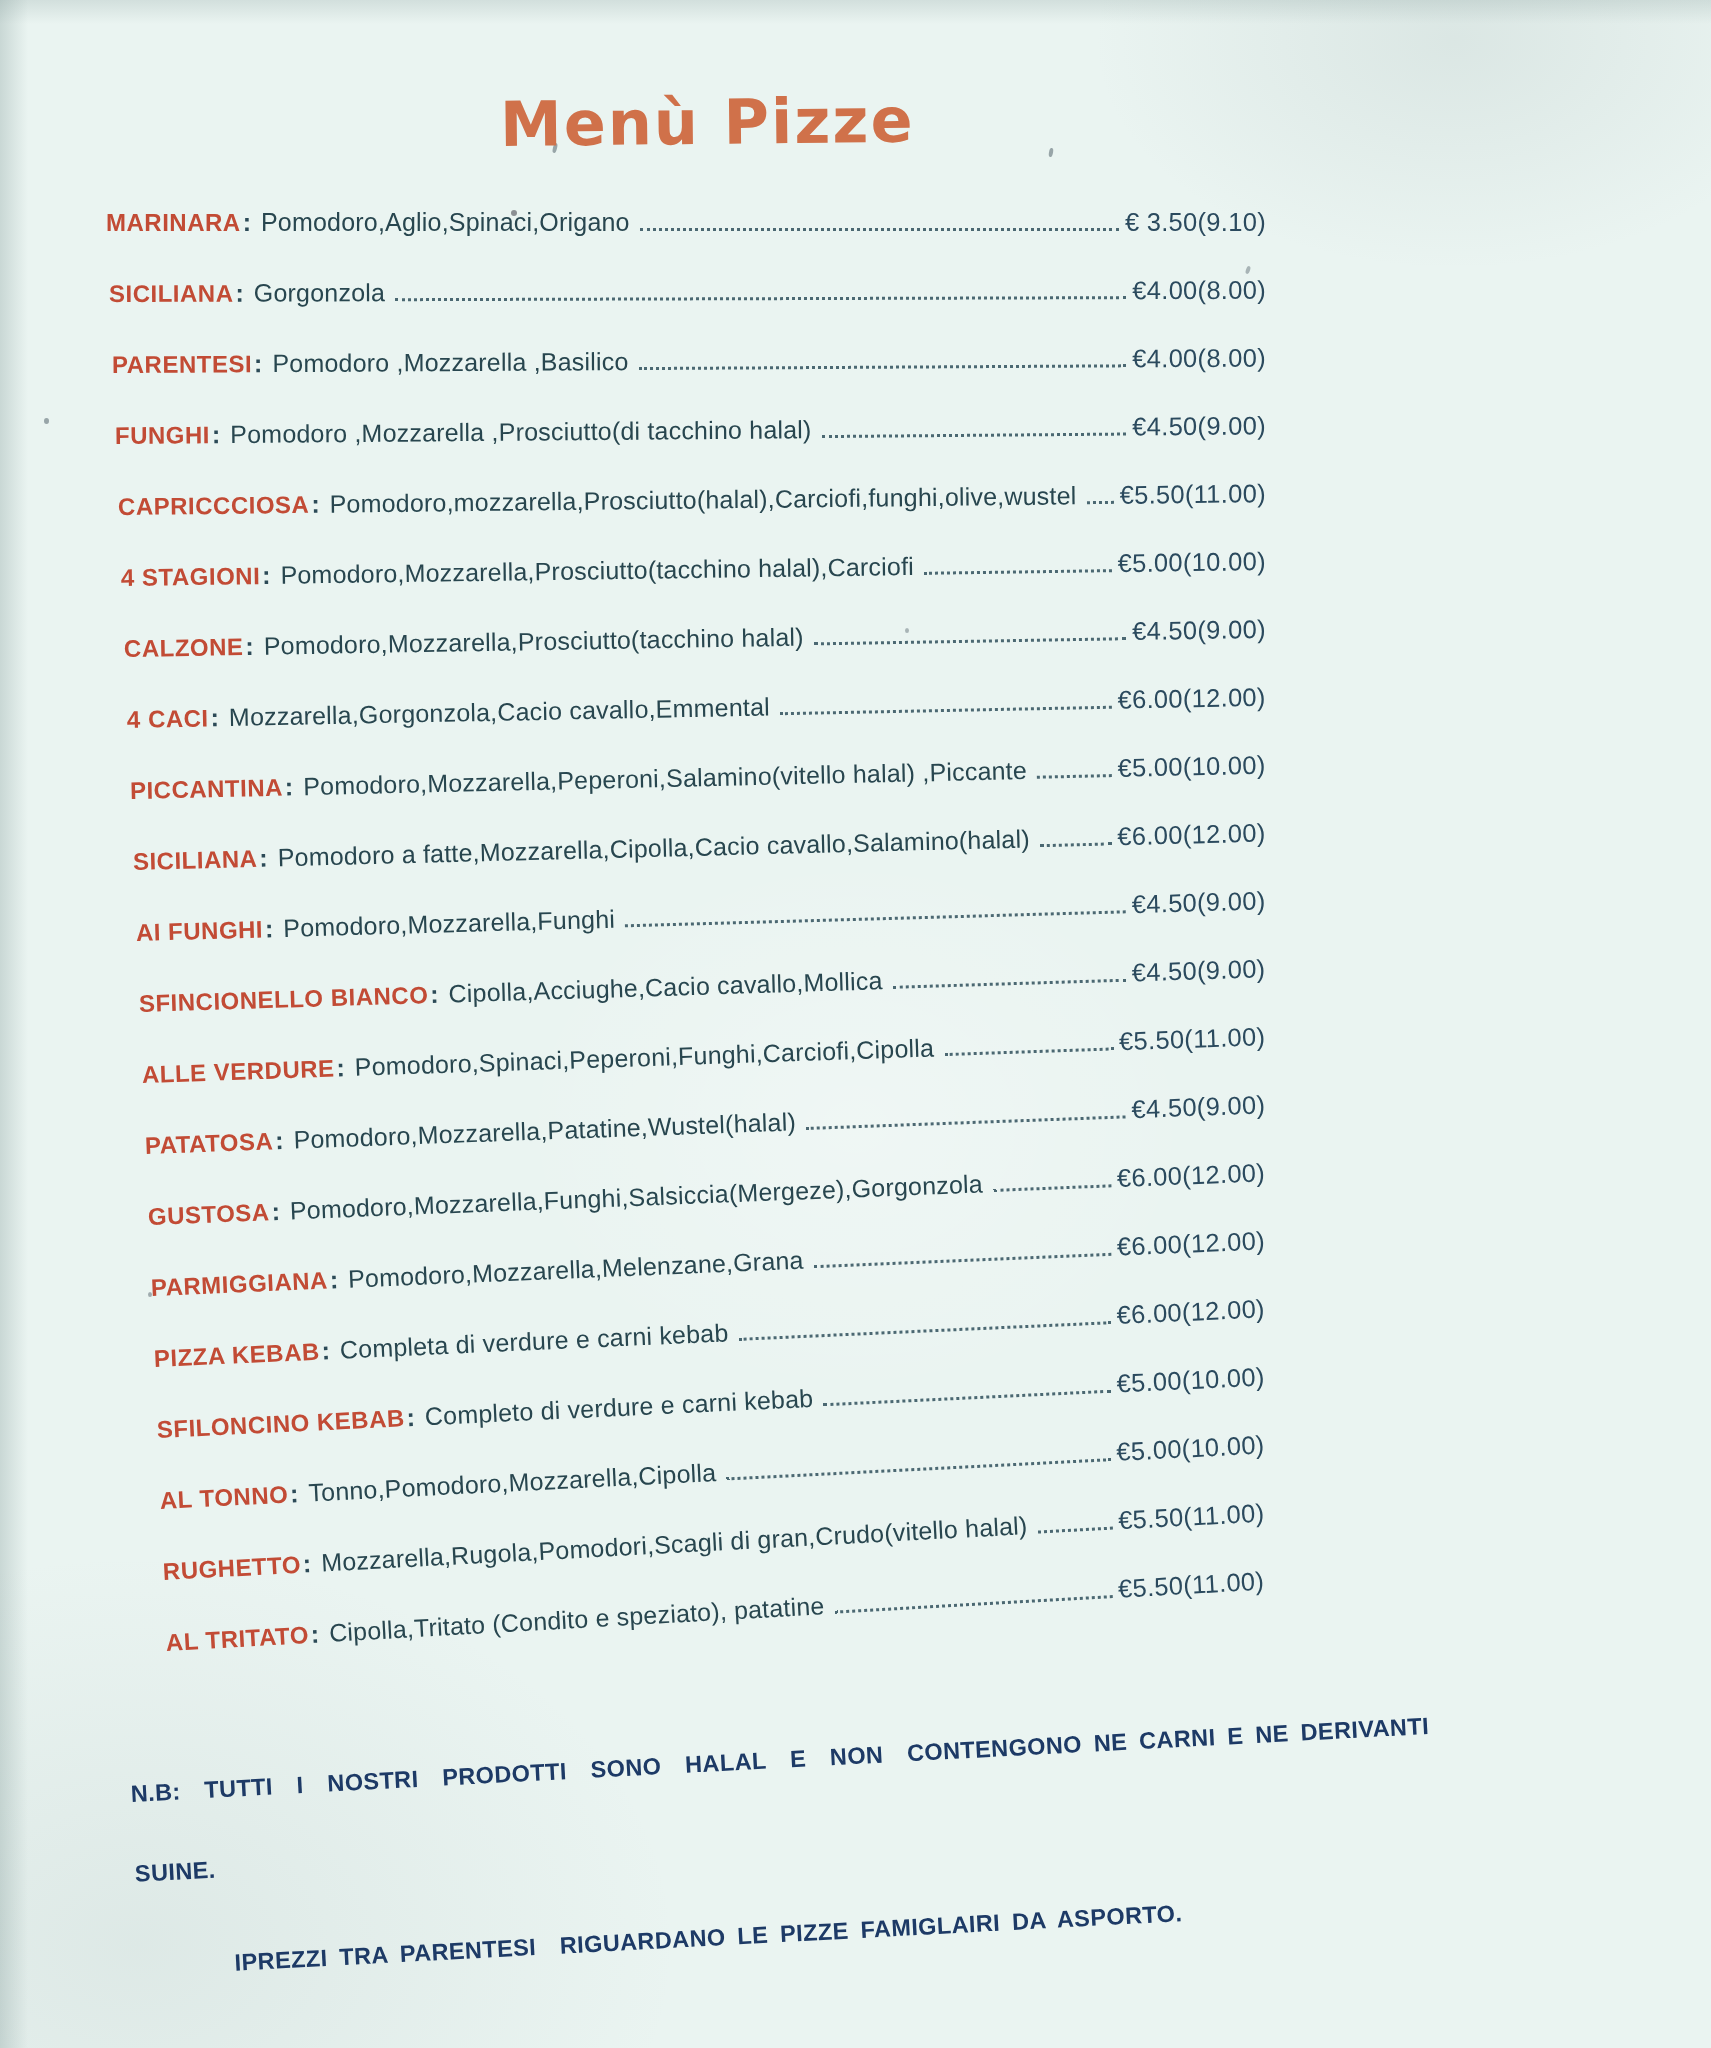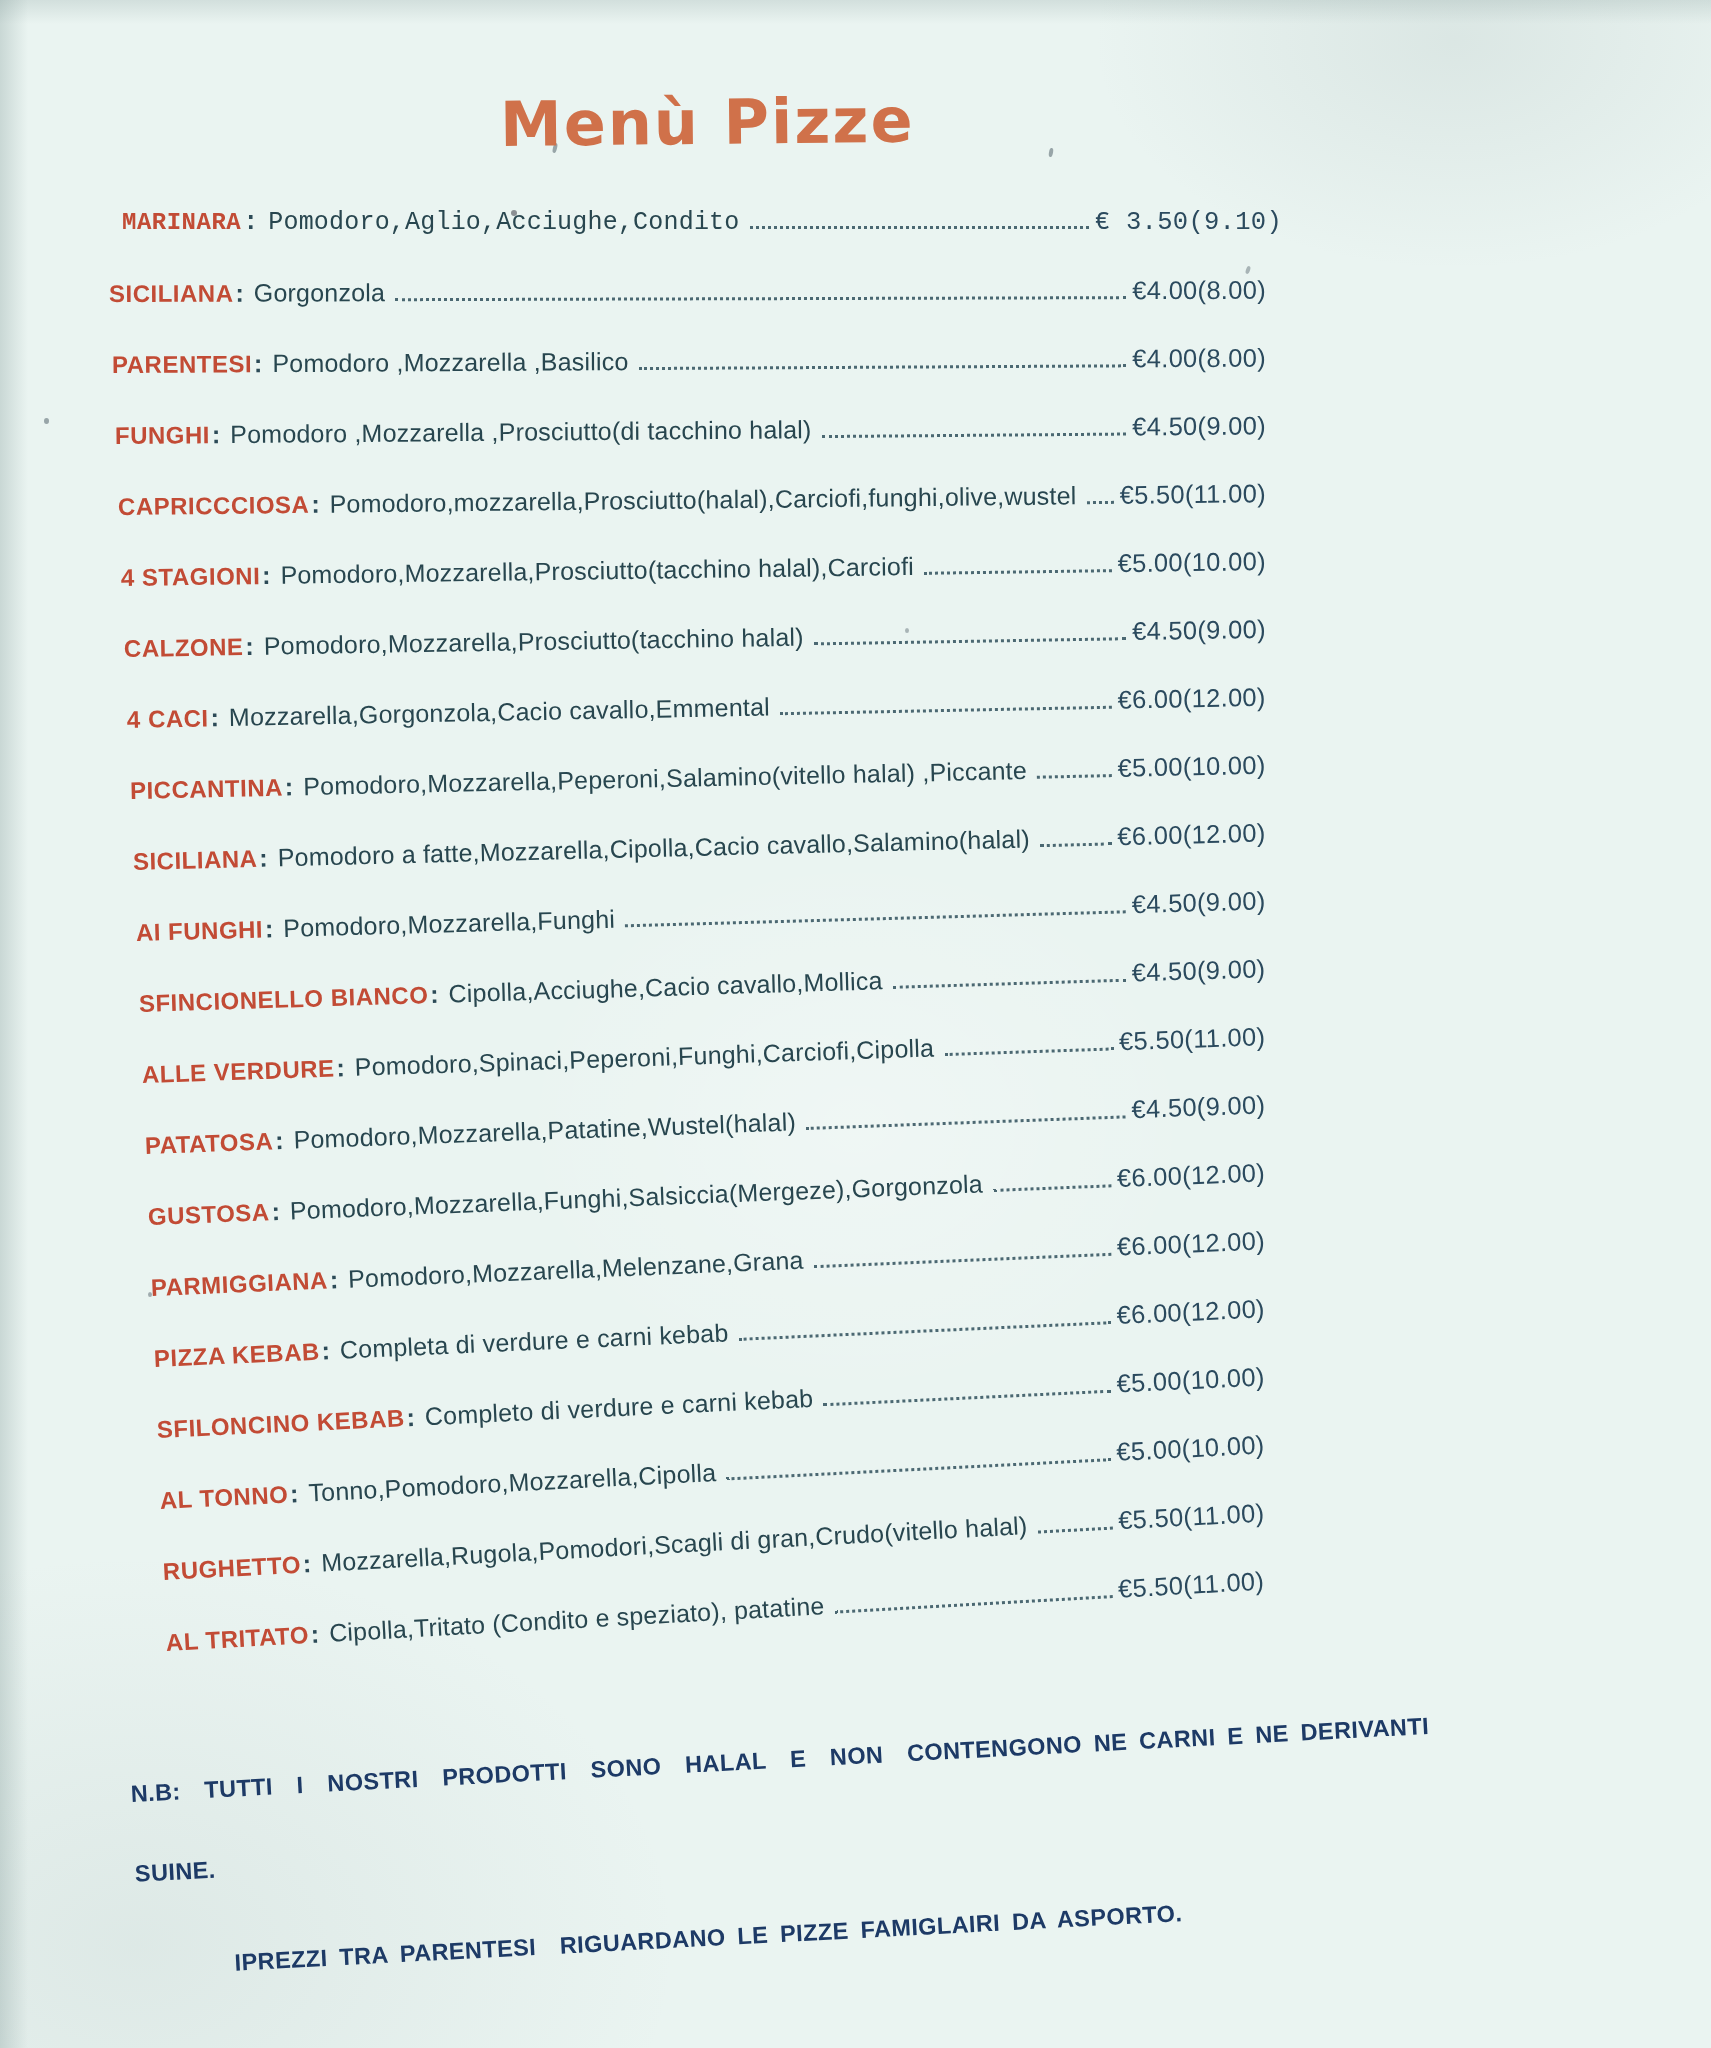--- a/index.html
+++ b/index.html
@@ -81,24 +81,24 @@
   <div class="speck s2"></div>
   <div class="speck s3"></div>
   <div class="speck s4"></div>
   <div class="speck s5"></div>
   <div class="speck s6"></div>
   <div class="speck s7"></div>
 
   <h1 class="title">Menù Pizze</h1>
 
   <div class="list" id="pizza-list">
-      <div class="row" style="transform: rotate(0deg); margin-left: 16px; width: 1160px; font-family: Liberation Mono, monospace;">
+      <div class="row" style="transform: rotate(0deg); margin-left: 0px; width: 1160px;">
         <span class="name">MARINARA</span>
         <span class="colon">:</span>
-        <span class="desc">Pomodoro,Aglio,Acciughe,Condito</span>
+        <span class="desc">Pomodoro,Aglio,Spinaci,Origano</span>
         <span class="leader"></span>
         <span class="price">€ 3.50(9.10)</span>
       </div>
       <div class="row" style="transform: rotate(-0.16deg); margin-left: 3px; width: 1157px;">
         <span class="name">SICILIANA</span>
         <span class="colon">:</span>
         <span class="desc">Gorgonzola</span>
         <span class="leader"></span>
         <span class="price">€4.00(8.00)</span>
       </div>

